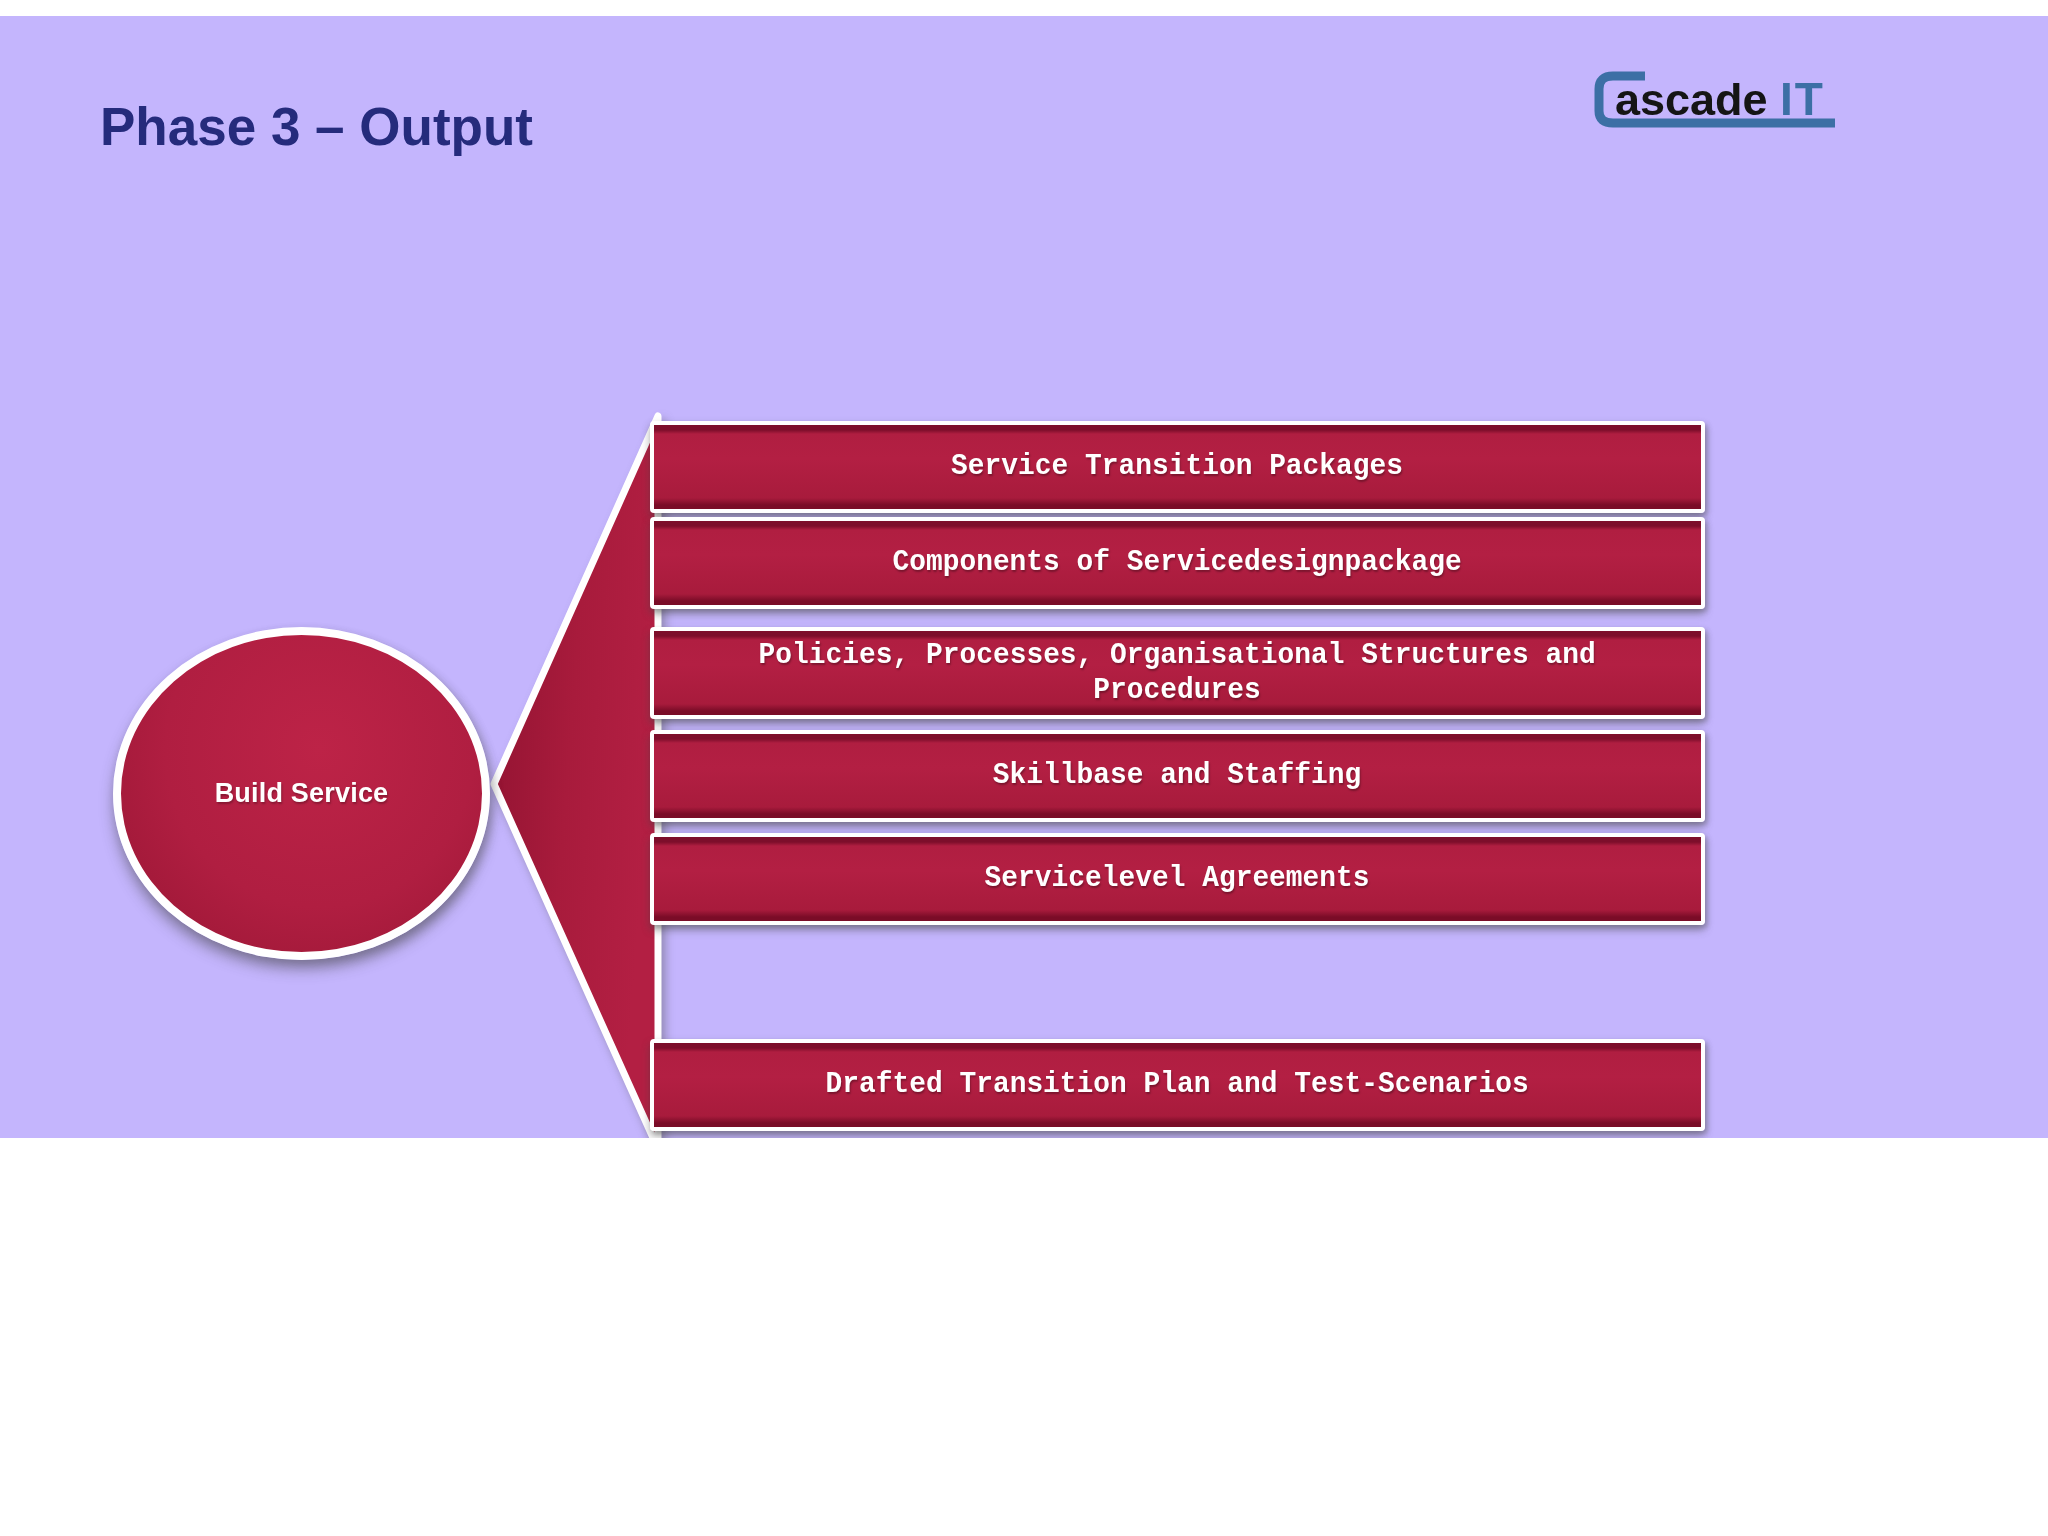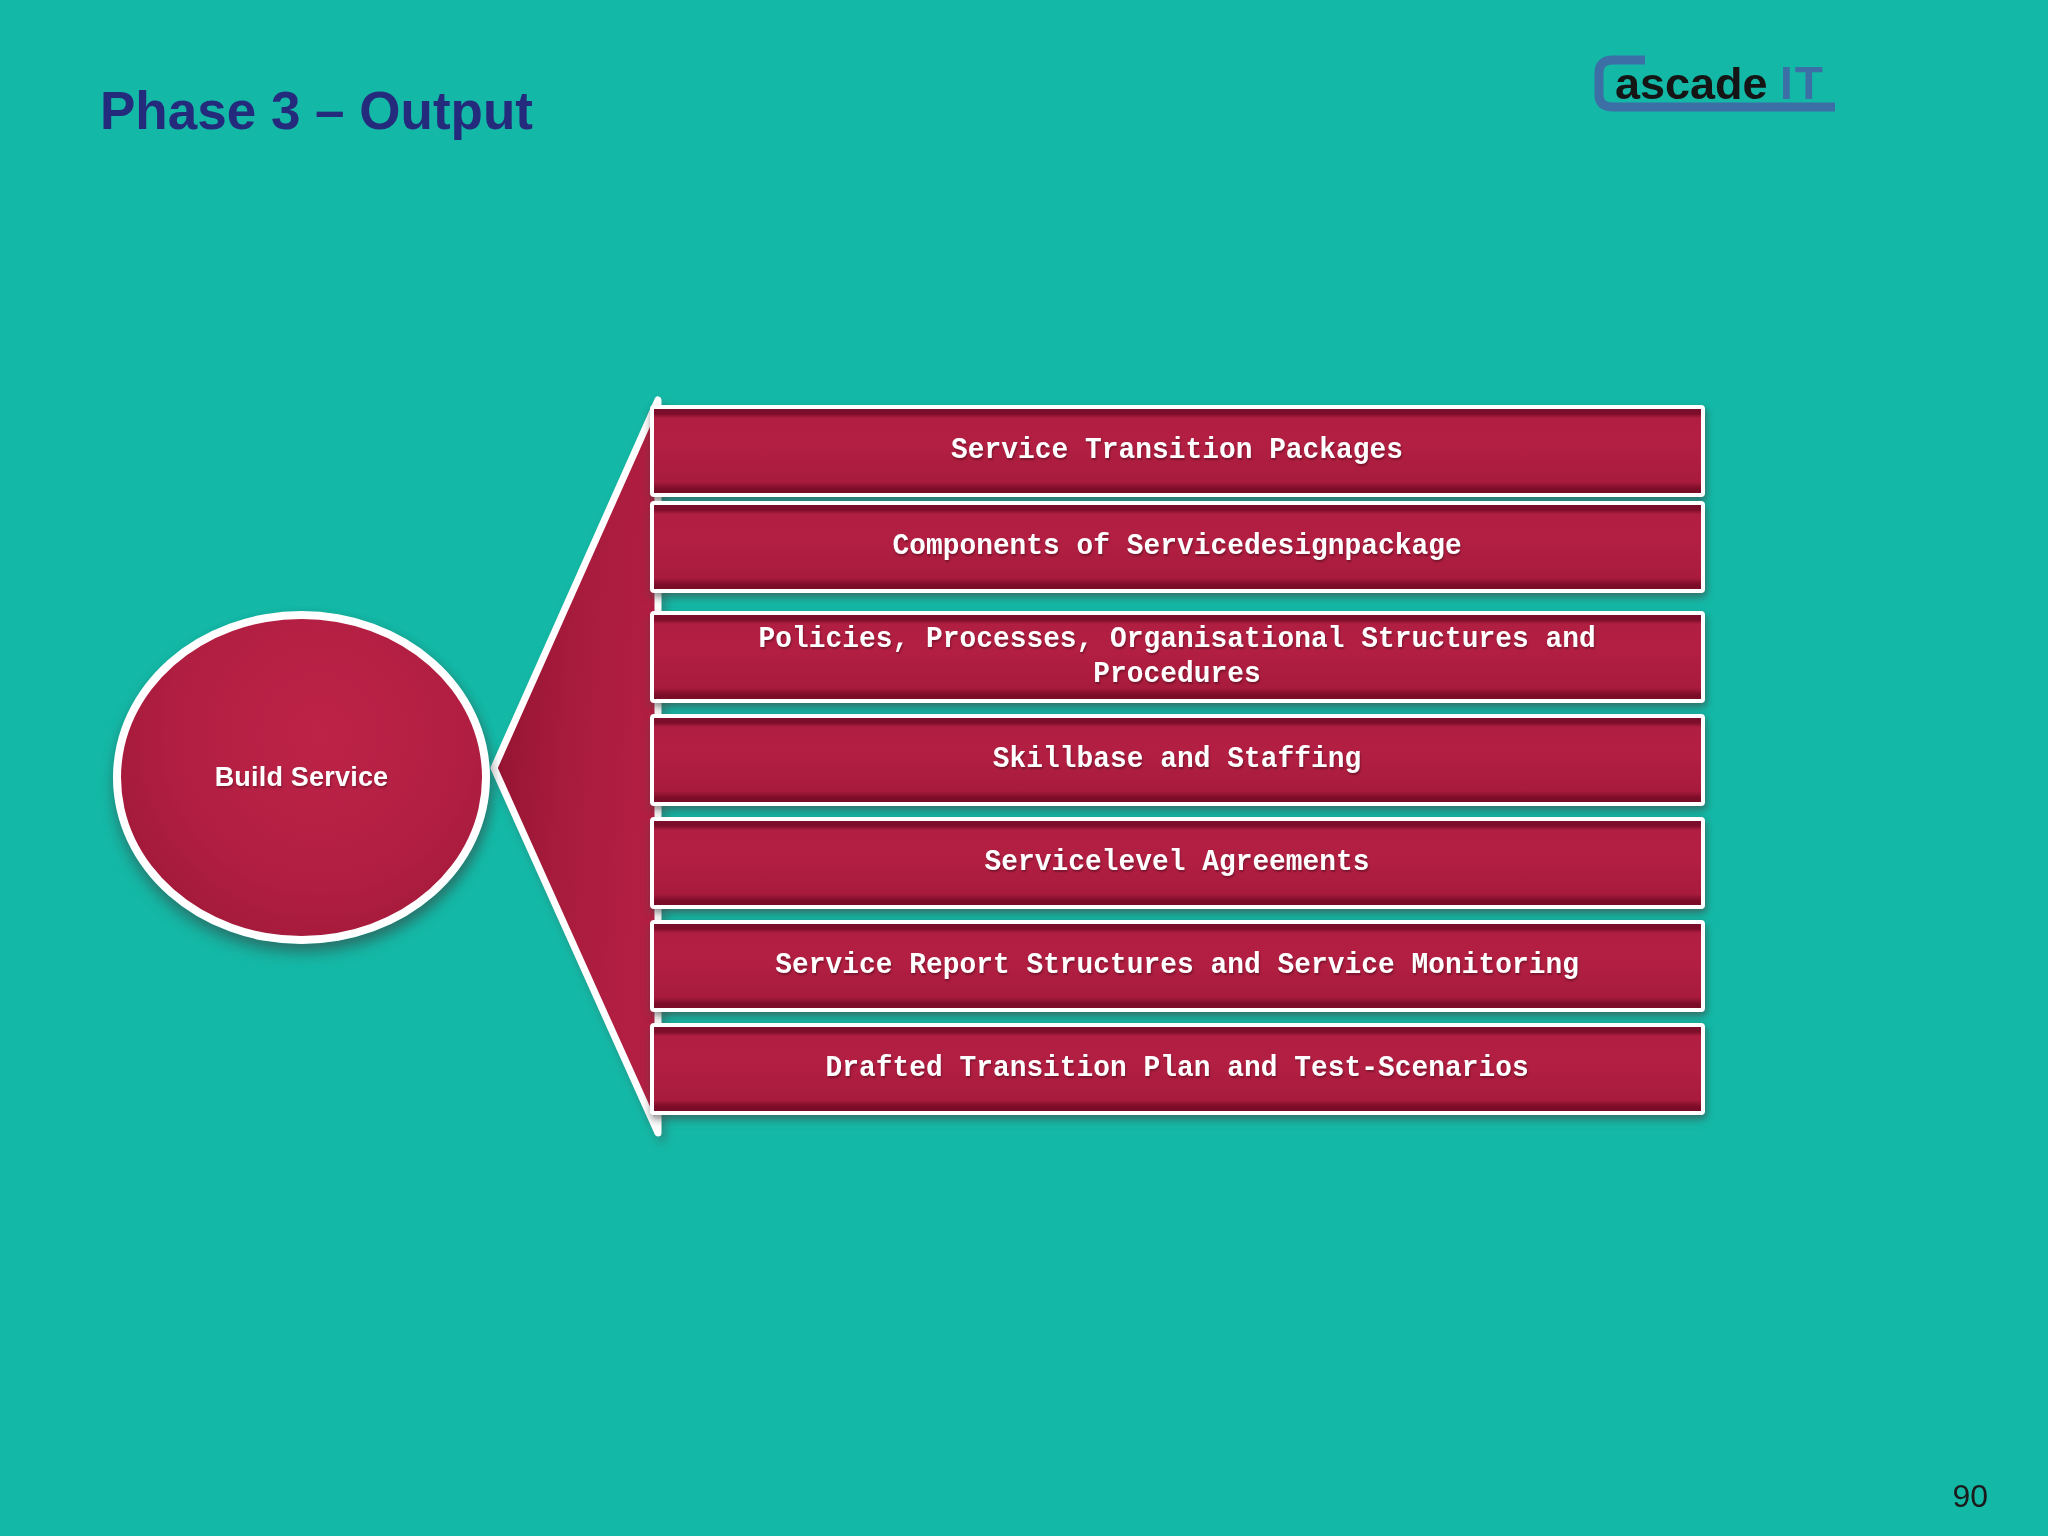--- a/index.html
+++ b/index.html
@@ -1,18 +1,18 @@
 <!DOCTYPE html>
 <html><head>
 <meta charset="utf-8">
 <style>
   html,body{margin:0;padding:0;background:#ffffff;}
   #slide{
-    position:relative;width:2048px;height:1536px;overflow:hidden;
-    background:#14b8a6;font-family:"Liberation Sans","DejaVu Sans",sans-serif;
+    position:relative;width:2048px;height:1122px;overflow:hidden;
+    background:#c4b5fd;font-family:"Liberation Sans","DejaVu Sans",sans-serif;margin-top:16px;
   }
   
   .slide-title{
     position:absolute;left:100px;top:84px;margin:0;
     font-size:53px;font-weight:bold;color:#252b7c;letter-spacing:0px;line-height:1;
   }
   
   .logo{position:absolute;left:1588px;top:46px;width:256px;height:72px;}
   
   .source-circle{
@@ -87,22 +87,19 @@
   <div class="bar" style="top:611px">
     <span class="label">Policies, Processes, Organisational Structures and
 Procedures</span>
   </div>
   <div class="bar" style="top:714px">
     <span class="label">Skillbase and Staffing</span>
   </div>
   <div class="bar" style="top:817px">
     <span class="label">Servicelevel Agreements</span>
   </div>
-  <div class="bar" style="top:920px">
-    <span class="label">Service Report Structures and Service Monitoring</span>
-  </div>
   <div class="bar" style="top:1023px">
     <span class="label">Drafted Transition Plan and Test-Scenarios</span>
   </div>
 
   <div class="page-number">90</div>
 
 </div>
 
 </body></html>

